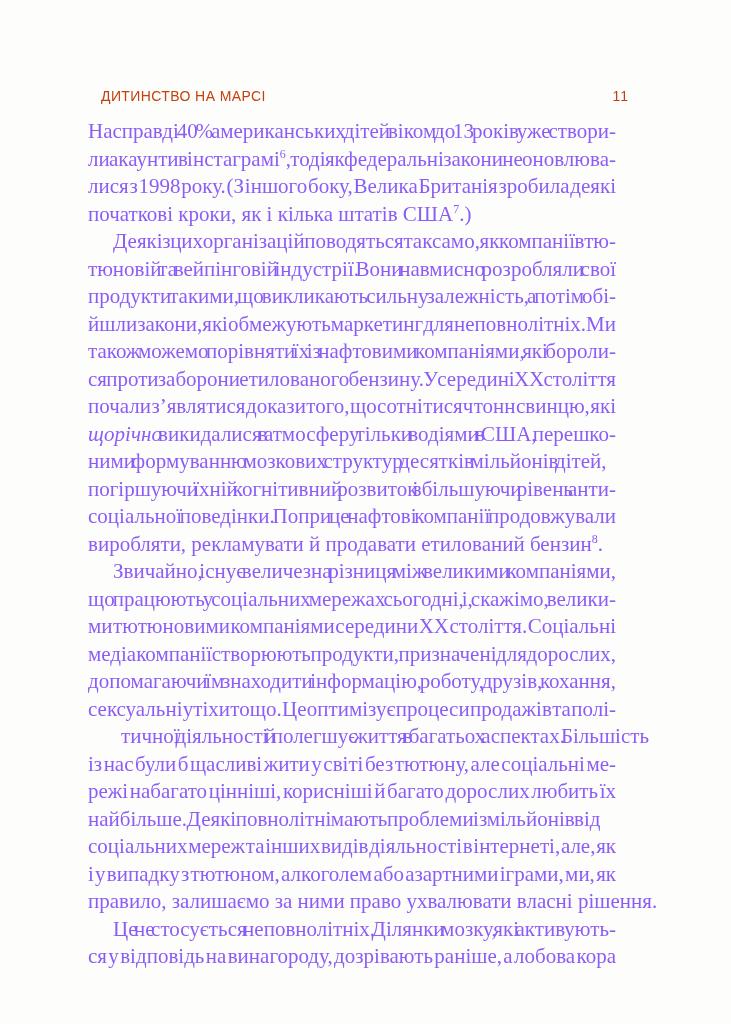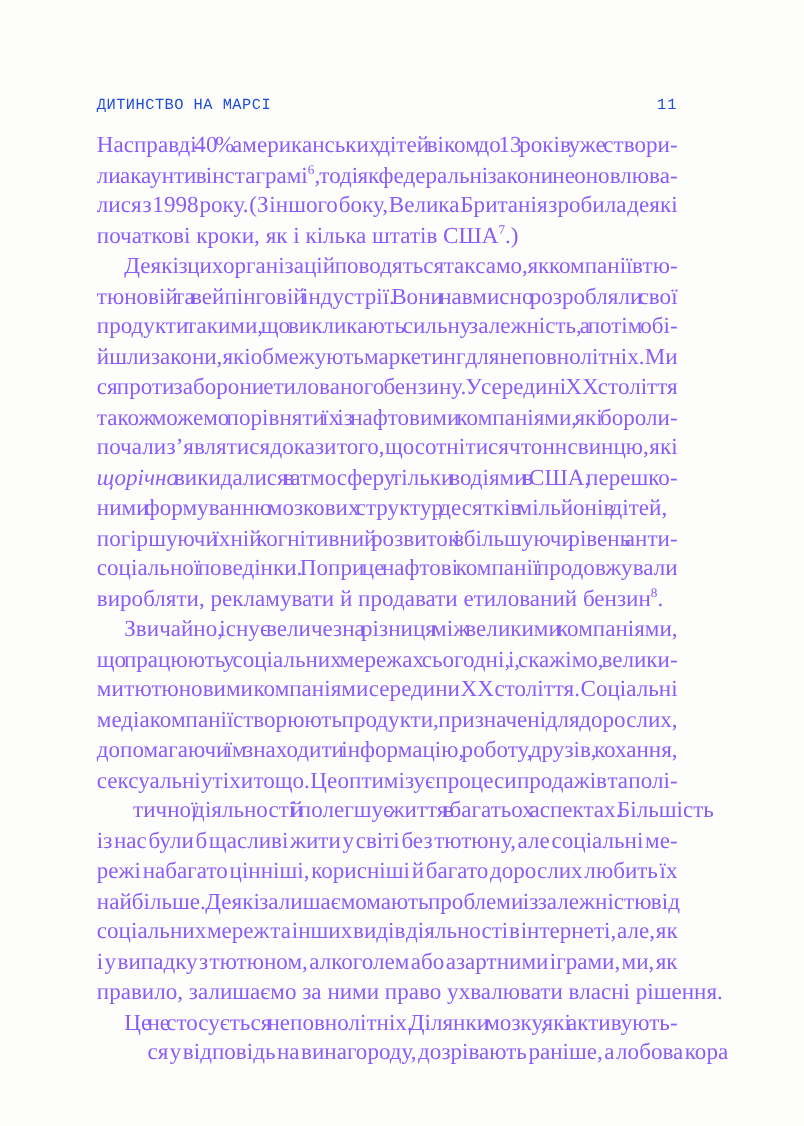--- a/index.html
+++ b/index.html
@@ -10,28 +10,28 @@
     body {
       width: 731px;
       height: 1024px;
       position: relative;
       overflow: hidden;
       background: #fdfdfc;
       color: #1d1d1b;
     }
     .page-header {
       position: absolute;
-      left: 88px;
+      left: 101px;
       top: 88px;
       width: 528px;
       height: 20px;
-      font-family: Liberation Mono, monospace;
+      font-family: Liberation Sans, sans-serif;
       font-size: 14px;
       letter-spacing: 0.4px;
-      color: #1d4ed8;
+      color: #c2410c;
     }
     .running-title {
       position: absolute;
       left: 0;
       top: 0;
     }
     .page-number {
       position: absolute;
       right: 0;
       top: 0;
@@ -83,41 +83,41 @@
       <span class="line" style="white-space: nowrap; text-align: left; text-align-last: left;"><span style="white-space: nowrap; display: inline; word-spacing: -7.36719px;">Насправді 40 % американських дітей віком до 13 років уже створи-</span></span>
       <span class="line" style="white-space: nowrap; text-align: left; text-align-last: left;"><span style="white-space: nowrap; display: inline; word-spacing: -5.96875px;">ли акаунти в інстаграмі<sup>6</sup>, тоді як федеральні закони не оновлюва-</span></span>
       <span class="line" style="white-space: nowrap; text-align: left; text-align-last: left;"><span style="white-space: nowrap; display: inline; word-spacing: -4.48906px;">лися з 1998 року. (З іншого боку, Велика Британія зробила деякі</span></span>
       <span class="line last" style="white-space: nowrap; text-align: left; text-align-last: left;">початкові кроки, як і кілька штатів США<sup>7</sup>.)</span>
     </div>
     <div>
       <span class="line indent" style="white-space: nowrap; text-align: left; text-align-last: left;"><span style="white-space: nowrap; display: inline; word-spacing: -5.63125px;">Деякі з цих організацій поводяться так само, як компанії в тю-</span></span>
       <span class="line" style="white-space: nowrap; text-align: center; text-align-last: left;"><span style="white-space: nowrap; display: inline; word-spacing: -8.60045px;">тюновій та вейпінговій індустрії. Вони навмисно розробляли свої</span></span>
       <span class="line" style="white-space: nowrap; text-align: left; text-align-last: left;"><span style="white-space: nowrap; display: inline; word-spacing: -7.27734px;">продукти такими, що викликають сильну залежність, а потім обі-</span></span>
       <span class="line" style="white-space: nowrap; text-align: left; text-align-last: left;"><span style="white-space: nowrap; display: inline; word-spacing: -5.18304px;">йшли закони, які обмежують маркетинг для неповнолітніх. Ми</span></span>
+      <span class="line" style="white-space: nowrap; text-align: left; text-align-last: left;"><span style="white-space: nowrap; display: inline; word-spacing: -7.74023px;">також можемо порівняти їх із нафтовими компаніями, які бороли-</span></span>
       <span class="line" style="white-space: nowrap; text-align: left; text-align-last: left;"><span style="white-space: nowrap; display: inline; word-spacing: -6.02148px;">ся проти заборони етилованого бензину. У середині ХХ століття</span></span>
-      <span class="line" style="white-space: nowrap; text-align: left; text-align-last: left;"><span style="white-space: nowrap; display: inline; word-spacing: -7.74023px;">також можемо порівняти їх із нафтовими компаніями, які бороли-</span></span>
       <span class="line" style="white-space: nowrap; text-align: left; text-align-last: left;"><span style="white-space: nowrap; display: inline; word-spacing: -4.82292px;">почали з’являтися докази того, що сотні тисяч тонн свинцю, які</span></span>
       <span class="line" style="white-space: nowrap; text-align: left; text-align-last: left;"><span style="white-space: nowrap; display: inline; word-spacing: -9.04688px;"><span class="it">щорічно</span> викидалися в атмосферу тільки водіями в США, перешко-</span></span>
       <span class="line" style="white-space: nowrap; text-align: left; text-align-last: left;"><span style="white-space: nowrap; display: inline; word-spacing: -8.64323px;">ними формуванню мозкових структур десятків мільйонів дітей,</span></span>
       <span class="line" style="white-space: nowrap; text-align: left; text-align-last: left;"><span style="white-space: nowrap; display: inline; word-spacing: -10.1652px;">погіршуючи їхній когнітивний розвиток і збільшуючи рівень анти-</span></span>
       <span class="line" style="white-space: nowrap; text-align: left; text-align-last: left;"><span style="white-space: nowrap; display: inline; word-spacing: -7.51042px;">соціальної поведінки. Попри це нафтові компанії продовжували</span></span>
       <span class="line last" style="white-space: nowrap; text-align: left; text-align-last: left;">виробляти, рекламувати й продавати етилований бензин<sup>8</sup>.</span>
     </div>
     <div>
       <span class="line indent" style="white-space: nowrap; text-align: left; text-align-last: left;"><span style="white-space: nowrap; display: inline; word-spacing: -8.67448px;">Звичайно, існує величезна різниця між великими компаніями,</span></span>
       <span class="line" style="white-space: nowrap; text-align: left; text-align-last: left;"><span style="white-space: nowrap; display: inline; word-spacing: -7.27148px;">що працюють у соціальних мережах сьогодні, і, скажімо, велики-</span></span>
       <span class="line" style="white-space: nowrap; text-align: right; text-align-last: left;"><span style="white-space: nowrap; display: inline; word-spacing: -4.73177px;">ми тютюновими компаніями середини ХХ століття. Соціальні</span></span>
       <span class="line" style="white-space: nowrap; text-align: left; text-align-last: left;"><span style="white-space: nowrap; display: inline; word-spacing: -5.64375px;">медіакомпанії створюють продукти, призначені для дорослих,</span></span>
       <span class="line" style="white-space: nowrap; text-align: left; text-align-last: left;"><span style="white-space: nowrap; display: inline; word-spacing: -7.67969px;">допомагаючи їм знаходити інформацію, роботу, друзів, кохання,</span></span>
       <span class="line" style="white-space: nowrap; text-align: left; text-align-last: left;"><span style="white-space: nowrap; display: inline; word-spacing: -4.93555px;">сексуальні утіхи тощо. Це оптимізує процеси продажів та полі-</span></span>
       <span class="line" style="white-space: nowrap; text-align: left; text-align-last: left; margin-left: 33px;"><span style="white-space: nowrap; display: inline; word-spacing: -9.23438px;">тичної діяльності й полегшує життя в багатьох аспектах. Більшість</span></span>
       <span class="line" style="white-space: nowrap; text-align: left; text-align-last: left;"><span style="white-space: nowrap; display: inline; word-spacing: -3.7474px;">із нас були б щасливі жити у світі без тютюну, але соціальні ме-</span></span>
       <span class="line" style="white-space: nowrap; text-align: left; text-align-last: left;"><span style="white-space: nowrap; display: inline; word-spacing: -3.67578px;">режі набагато цінніші, корисніші й багато дорослих любить їх</span></span>
-      <span class="line" style="white-space: nowrap; text-align: left; text-align-last: left;"><span style="white-space: nowrap; display: inline; word-spacing: -5.77679px;">найбільше. Деякі залишаємо мають проблеми із залежністю від</span></span>
+      <span class="line" style="white-space: nowrap; text-align: left; text-align-last: left;"><span style="white-space: nowrap; display: inline; word-spacing: -5.77679px;">найбільше. Деякі повнолітні мають проблеми із мільйонів від</span></span>
       <span class="line" style="white-space: nowrap; text-align: left; text-align-last: left;"><span style="white-space: nowrap; display: inline; word-spacing: -4.55556px;">соціальних мереж та інших видів діяльності в інтернеті, але, як</span></span>
       <span class="line" style="white-space: nowrap; text-align: left; text-align-last: left;"><span style="white-space: nowrap; display: inline; word-spacing: -3.98281px;">і у випадку з тютюном, алкоголем або азартними іграми, ми, як</span></span>
       <span class="line last" style="white-space: nowrap; text-align: left; text-align-last: left;">правило, залишаємо за ними право ухвалювати власні рішення.</span>
     </div>
     <div>
       <span class="line indent" style="white-space: nowrap; text-align: left; text-align-last: left;"><span style="white-space: nowrap; display: inline; word-spacing: -8.73661px;">Це не стосується неповнолітніх. Ділянки мозку, які активують-</span></span>
-      <span class="line" style="white-space: nowrap; text-align: left; text-align-last: left; margin-left: 46px;"><span style="white-space: nowrap; display: inline; word-spacing: -3.88715px;">ся у відповідь на винагороду, дозрівають раніше, а лобова кора</span></span>
+      <span class="line" style="white-space: nowrap; text-align: left; text-align-last: left;"><span style="white-space: nowrap; display: inline; word-spacing: -3.88715px;">ся у відповідь на винагороду, дозрівають раніше, а лобова кора</span></span>
     </div>
   </div>
 
 </body></html>

